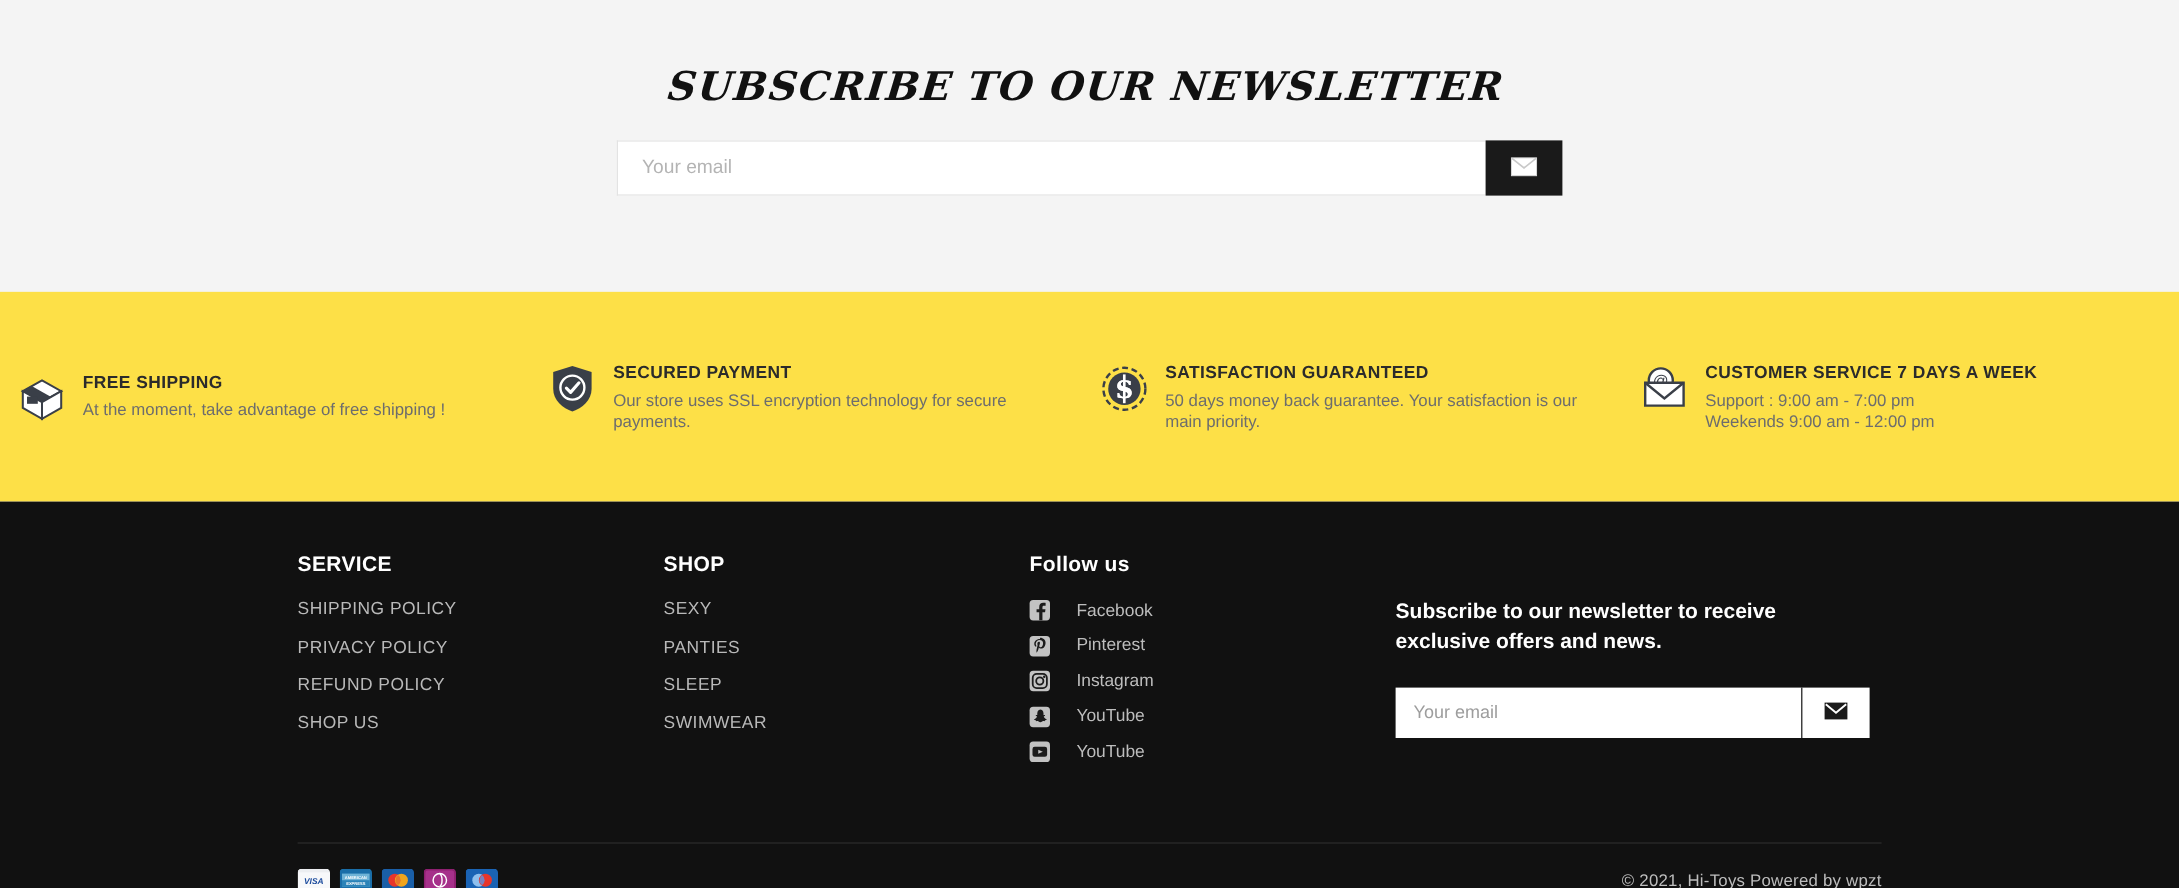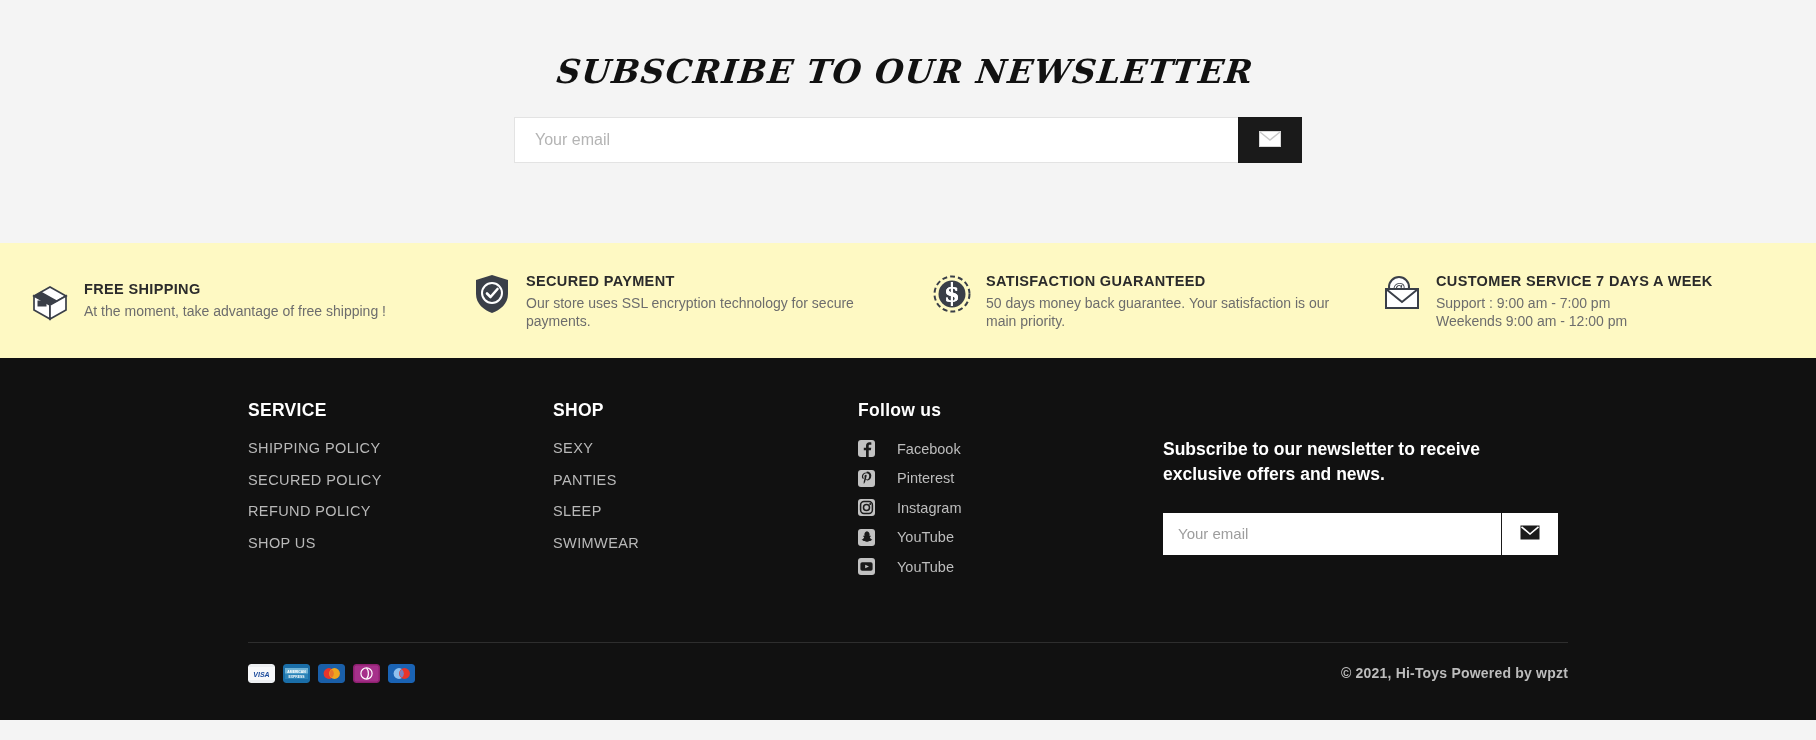--- a/index.html
+++ b/index.html
@@ -53,25 +53,25 @@
     background: #1a1a1a;
     border: none;
     cursor: pointer;
     display: flex;
     align-items: center;
     justify-content: center;
   }
 
   
   .features {
-    height: 115px;
-    background: #fef9c3;
-    display: flex;
-    align-items: center;
-    padding: 0 21px;
+    height: 175px;
+    background: #fde047;
+    display: flex;
+    align-items: center;
+    padding: 0 6px;
   }
   .feature {
     flex: 1;
     display: flex;
     align-items: flex-start;
     gap: 13px;
     padding-right: 24px;
   }
   .feature:nth-child(1) { flex: 0 0 450px; padding-left: 8px; }
   .feature:nth-child(2) { flex: 0 0 460px; }
@@ -211,21 +211,20 @@
     border-radius: 3px;
     display: flex;
     align-items: center;
     justify-content: center;
     overflow: hidden;
   }
   .copyright {
     color: #bdbdbd;
     font-size: 14px;
     letter-spacing: 0.2px;
-    font-weight: bold;
   }
 </style>
 </head>
 <body>
 
 <section class="top-newsletter">
   <h2 class="top-title">Subscribe to our newsletter</h2>
   <form class="top-form">
     <input class="top-input" type="text" placeholder="Your email" style="">
     <button class="top-submit" type="button">
@@ -304,21 +303,21 @@
   </div>
 
 </section>
 
 <footer class="footer">
   <div class="footer-inner">
 
     <div class="fcol-service">
       <div class="fcol-title cap">SERVICE</div>
       <a class="flink">SHIPPING POLICY</a>
-      <a class="flink">SECURED POLICY</a>
+      <a class="flink">PRIVACY POLICY</a>
       <a class="flink">REFUND POLICY</a>
       <a class="flink">SHOP US</a>
     </div>
 
     <div class="fcol-shop">
       <div class="fcol-title cap">SHOP</div>
       <a class="flink">SEXY</a>
       <a class="flink">PANTIES</a>
       <a class="flink">SLEEP</a>
       <a class="flink">SWIMWEAR</a>

